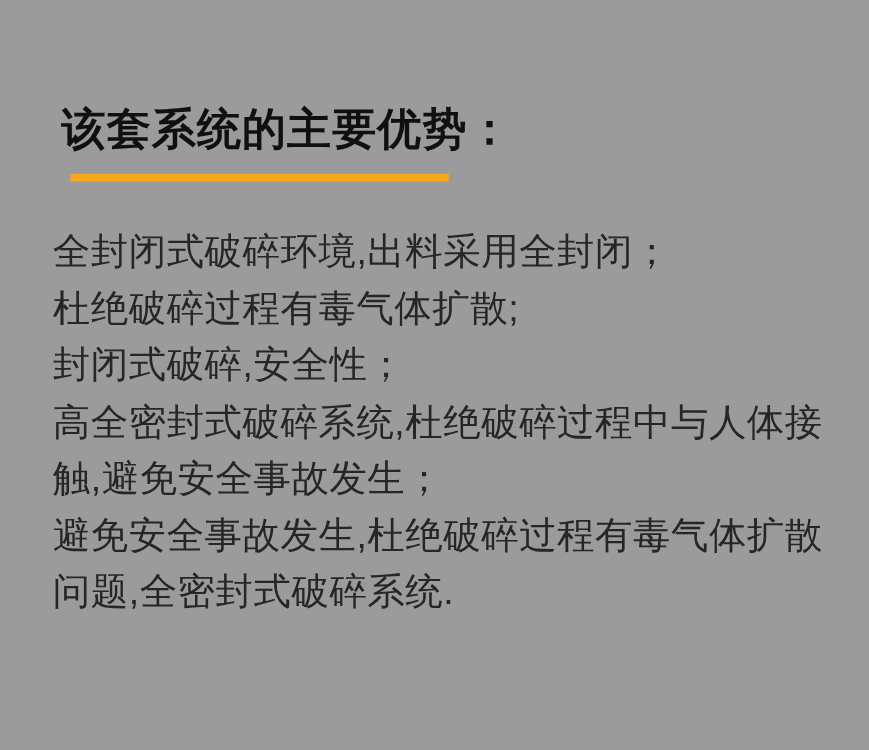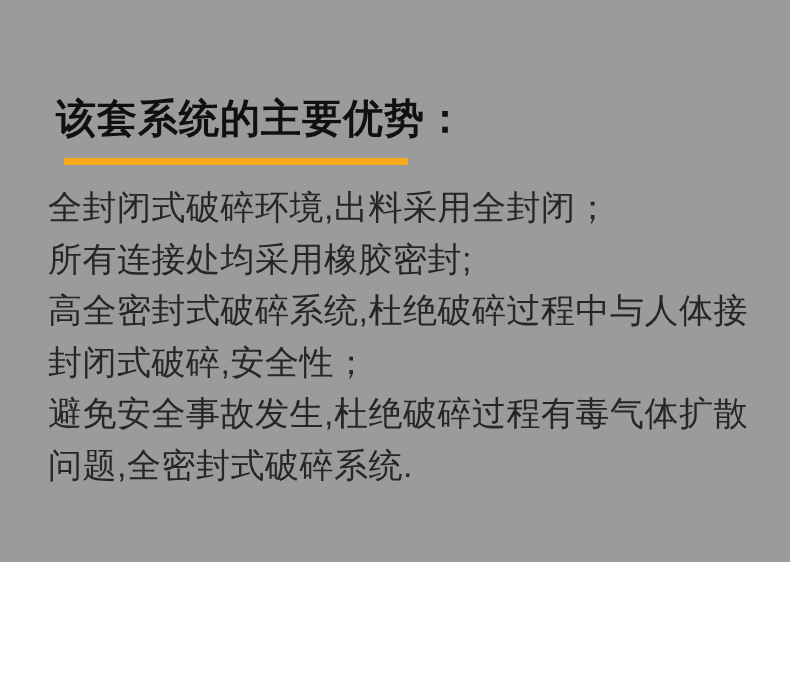--- a/index.html
+++ b/index.html
@@ -5,21 +5,21 @@
   * { margin: 0; padding: 0; box-sizing: border-box; }
   html, body {
     width: 790px;
     height: 682px;
     overflow: hidden;
     font-family: "Liberation Sans", sans-serif;
   }
   .page {
     position: relative;
     width: 790px;
-    height: 562px;
+    height: 682px;
     background: #9b9b9b;
   }
   .heading {
     position: absolute;
     left: 56px;
     top: 96px;
     font-size: 40px;
     line-height: 44px;
     font-weight: 700;
     color: #101010;
@@ -30,21 +30,21 @@
     position: absolute;
     left: 64px;
     top: 158px;
     width: 344px;
     height: 7px;
     background: #f7a81b;
   }
   .advantages {
     position: absolute;
     left: 48px;
-    top: 182px;
+    top: 204px;
     right: 20px;
     font-size: 34px;
     line-height: 51.5px;
     color: #262626;
     letter-spacing: 0.5px;
   }
   .advantage-line {
     white-space: nowrap;
   }
 </style>
@@ -52,20 +52,21 @@
 <body>
 
 <div class="page">
 
   <h1 class="heading">该套系统的主要优势：</h1>
 
   <div class="heading-underline"></div>
 
   <div class="advantages">
     <div class="advantage-line">全封闭式破碎环境,出料采用全封闭；</div>
-    <div class="advantage-line">所有连接处均采用橡胶密封;</div>
+    <div class="advantage-line">杜绝破碎过程有毒气体扩散;</div>
+    <div class="advantage-line">封闭式破碎,安全性；</div>
     <div class="advantage-line">高全密封式破碎系统,杜绝破碎过程中与人体接</div>
-    <div class="advantage-line">封闭式破碎,安全性；</div>
+    <div class="advantage-line">触,避免安全事故发生；</div>
     <div class="advantage-line">避免安全事故发生,杜绝破碎过程有毒气体扩散</div>
     <div class="advantage-line">问题,全密封式破碎系统.</div>
   </div>
 
 </div>
 
 </body></html>

